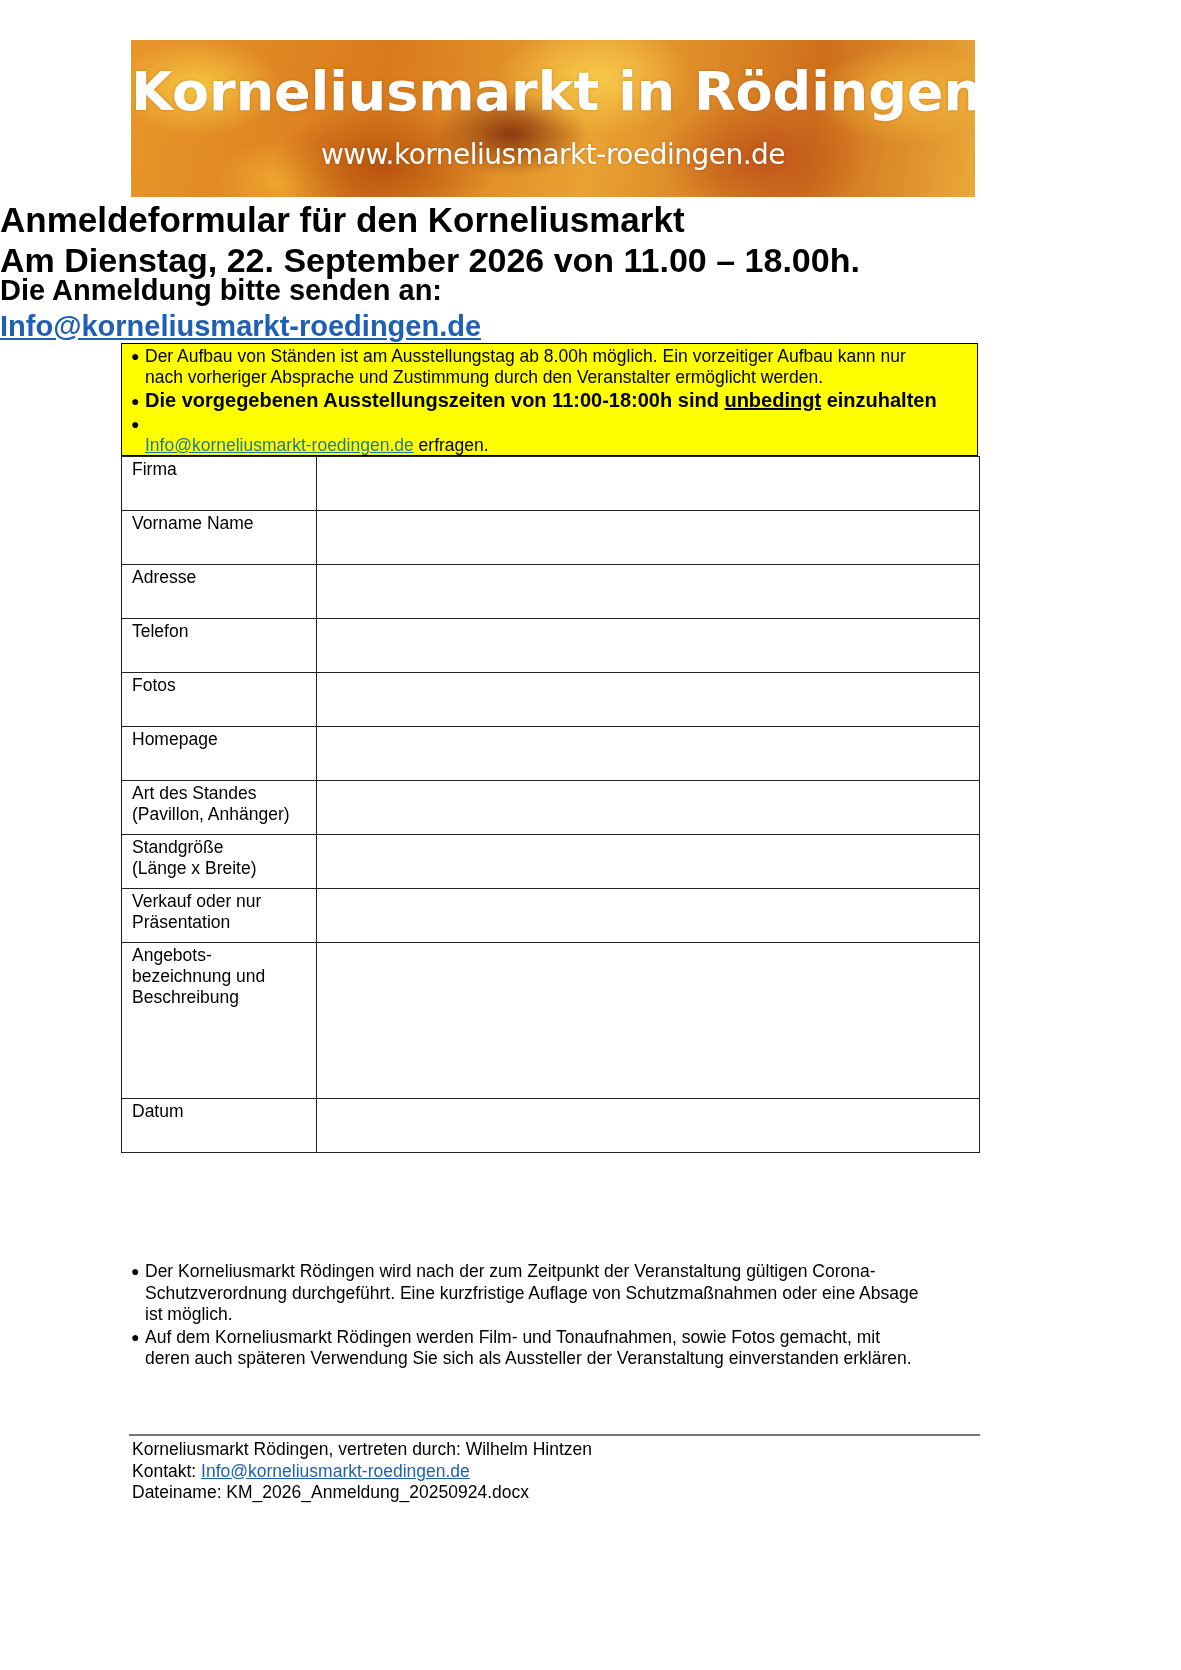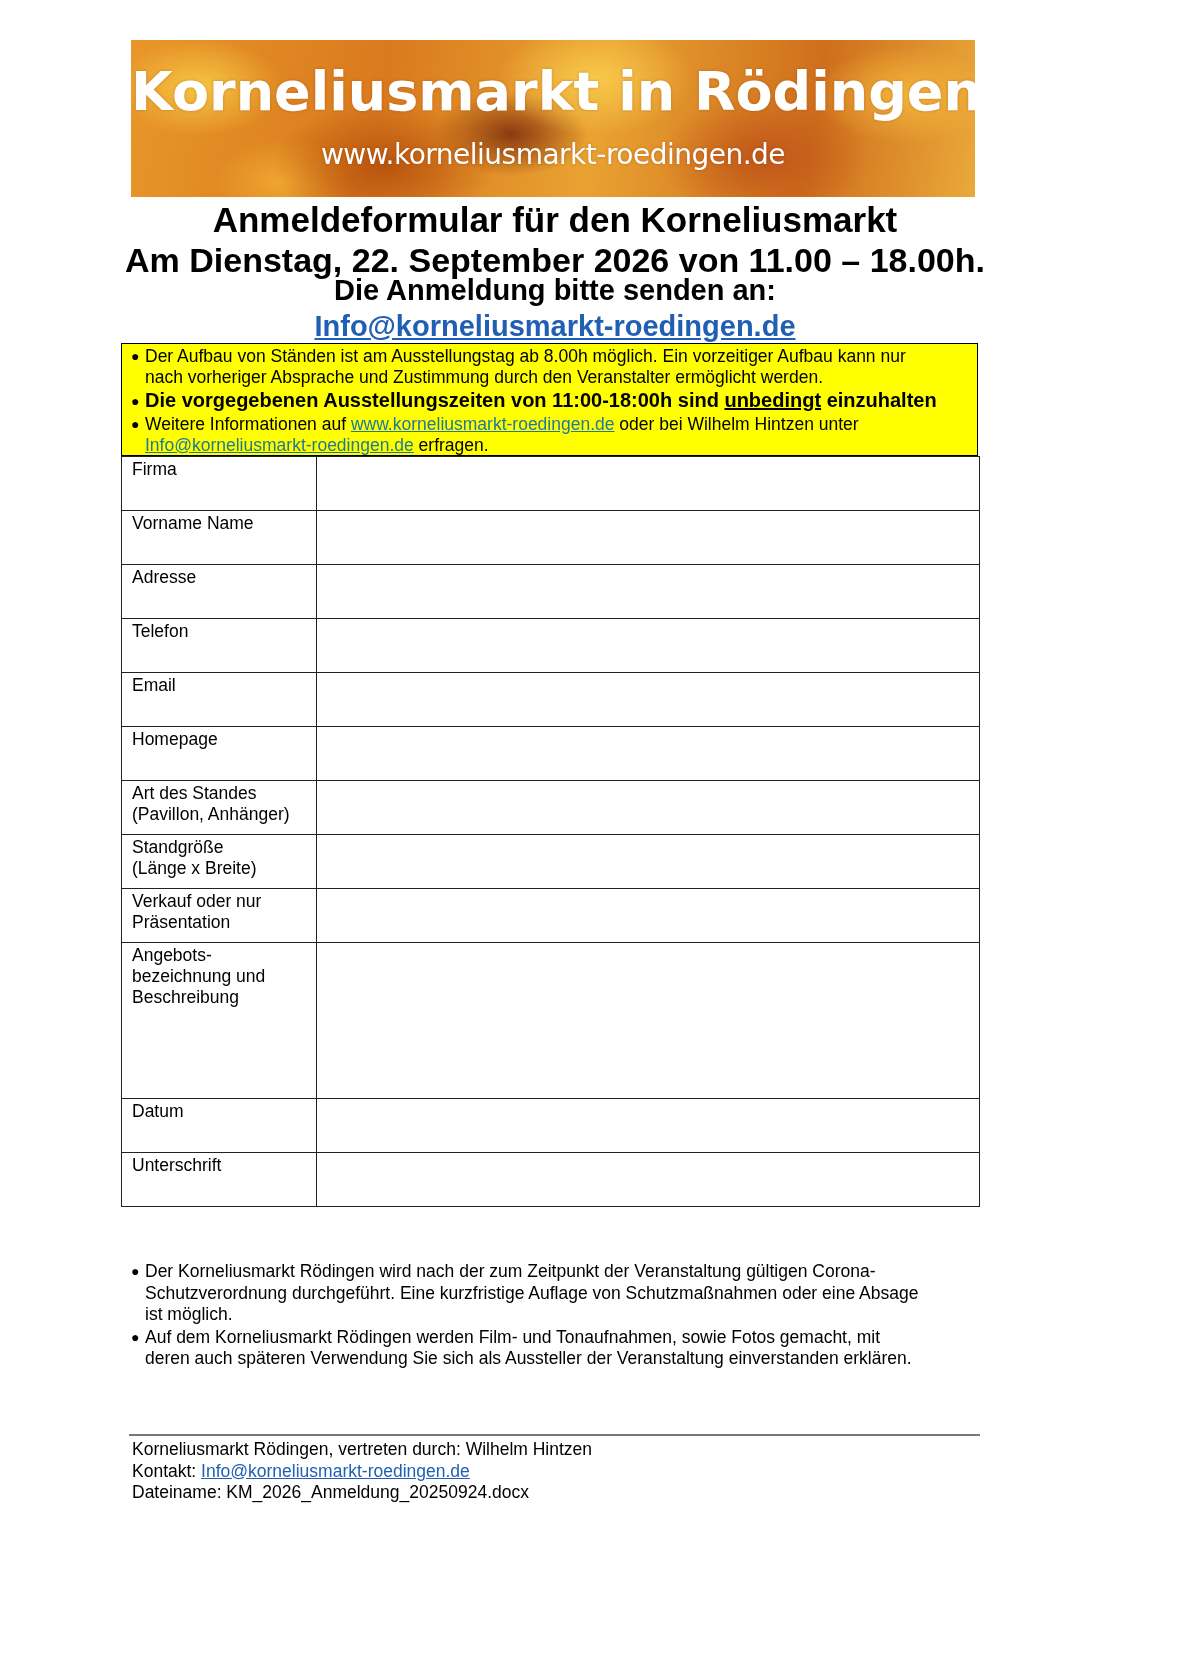--- a/index.html
+++ b/index.html
@@ -16,21 +16,21 @@
       radial-gradient(ellipse 100px 60px at 18% 90%, #f0a830 0%, rgba(240,168,48,0) 70%),
       linear-gradient(100deg, #e8962a 0%, #d97a1e 30%, #e9a232 55%, #cf6f1c 80%, #eaa93a 100%);
   }
   .banner-title { position:absolute; left:0; right:0; top:20px; text-align:left;
     font-family:"DejaVu Sans", sans-serif; font-weight:bold; font-size:54px; color:#ffffff;
     letter-spacing:0px; text-shadow:0 0 3px rgba(120,50,0,0.35); white-space:nowrap; }
   .banner-url { position:absolute; left:0; right:0; top:98px; text-align:center;
     font-family:"DejaVu Sans", sans-serif; font-size:28px; color:#ffffff;
     text-shadow:0 0 3px rgba(120,50,0,0.35); white-space:nowrap; letter-spacing:-0.5px; }
 
-  .h1 { position:absolute; left:0; width:1110px; text-align:center; font-weight:bold; white-space:nowrap; }
+  .h1 { position:absolute; left:0; width:1110px; text-align:left; font-weight:bold; white-space:nowrap; }
   .t1 { top:200px; font-size:35px; }
   .t2 { top:241px; font-size:34px; }
   .t3 { top:274px; font-size:29px; }
   .t4 { top:310px; font-size:29px; color:#1f5fb4; text-decoration:underline; }
 
   .notice { position:absolute; left:121px; top:343px; width:857px; height:113px;
     background:#ffff00; border:1px solid #000; box-sizing:border-box; }
   .nl { position:absolute; left:23px; font-size:17.5px; white-space:nowrap; line-height:21px; }
   .bullet { position:absolute; left:9px; font-size:14px; }
   .nl.bold { font-weight:bold; font-size:20px; }
@@ -65,21 +65,20 @@
 
 <div class="notice">
   <span class="bullet" style="top:4px">●</span>
   <div class="nl" style="top:2px">Der Aufbau von Ständen ist am Ausstellungstag ab 8.00h möglich. Ein vorzeitiger Aufbau kann nur</div>
   <div class="nl" style="top:23px">nach vorheriger Absprache und Zustimmung durch den Veranstalter ermöglicht werden.</div>
 
   <span class="bullet" style="top:49px">●</span>
   <div class="nl bold" style="top:46px"><span>Die vorgegebenen Ausstellungszeiten von 11:00-18:00h sind </span><span class="u">unbedingt</span><span> einzuhalten</span></div>
 
   <span class="bullet" style="top:72px">●</span>
-  <div class="nl" style="top:70px"><span>Weitere Informationen auf </span><span class="link">www.korneliusmarkt-roedingen.de</span><span> oder bei Wilhelm Hintzen unter</span></div>
   <div class="nl" style="top:91px"><span class="link">Info@korneliusmarkt-roedingen.de</span><span> erfragen.</span></div>
 </div>
 
 <table class="form">
   <tbody>
       <tr style="height:54px">
     <td class="label">Firma</td>
     <td class="field"></td>
   </tr>
   <tr style="height:54px">
@@ -88,21 +87,21 @@
   </tr>
   <tr style="height:54px">
     <td class="label">Adresse</td>
     <td class="field"></td>
   </tr>
   <tr style="height:54px">
     <td class="label">Telefon</td>
     <td class="field"></td>
   </tr>
   <tr style="height:54px">
-    <td class="label">Email</td>
+    <td class="label">Fotos</td>
     <td class="field"></td>
   </tr>
   <tr style="height:54px">
     <td class="label">Homepage</td>
     <td class="field"></td>
   </tr>
   <tr style="height:54px">
     <td class="label">
       <div>Art des Standes</div>
       <div>(Pavillon, Anhänger)</div>
@@ -128,24 +127,20 @@
       <div>Angebots-</div>
       <div>bezeichnung und</div>
       <div>Beschreibung</div>
     </td>
     <td class="field"></td>
   </tr>
   <tr style="height:54px">
     <td class="label">Datum</td>
     <td class="field"></td>
   </tr>
-  <tr style="height:54px">
-    <td class="label">Unterschrift</td>
-    <td class="field"></td>
-  </tr>
 </tbody>
   </table>
 
 <div class="bottom">
   <div class="item">
     <span class="bullet">●</span>
     <div>Der Korneliusmarkt Rödingen wird nach der zum Zeitpunkt der Veranstaltung gültigen Corona-</div>
     <div>Schutzverordnung durchgeführt. Eine kurzfristige Auflage von Schutzmaßnahmen oder eine Absage</div>
     <div>ist möglich.</div>
   </div>

